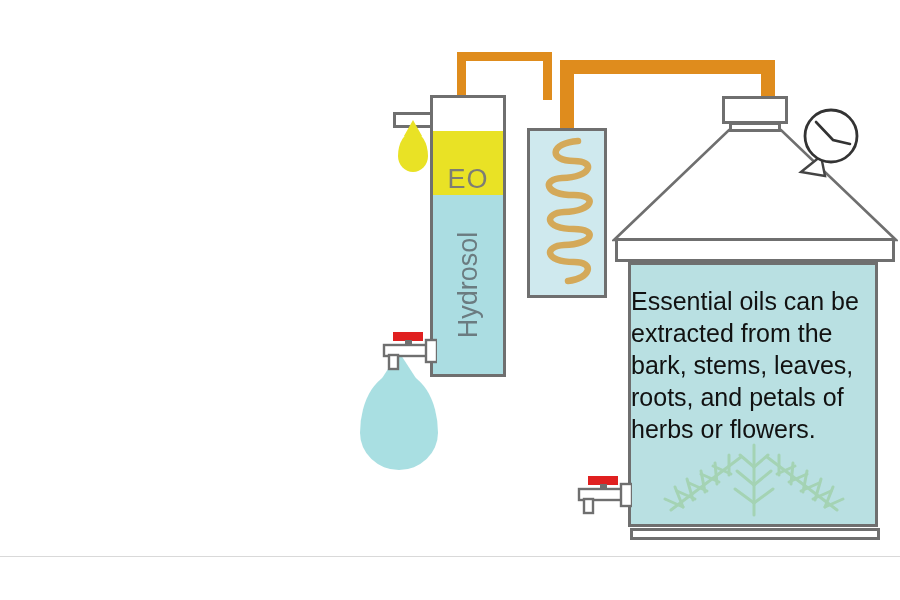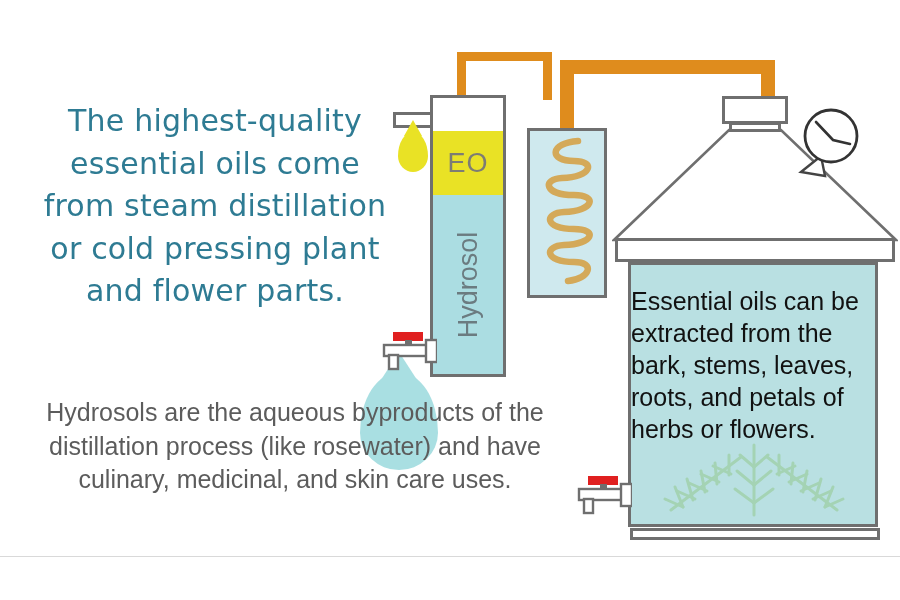--- a/index.html
+++ b/index.html
@@ -85,21 +85,21 @@
     height: 282px;
     z-index: 30;
   }
   #sep-eo {
     position: absolute;
     left: 0; top: 33px;
     width: 100%;
     height: 64px;
     background: #e9e225;
     display: flex;
-    align-items: center;
+    align-items: flex-end;
     justify-content: center;
   }
   #sep-eo .lbl {
     color: #7d7d74;
     font-size: 27px;
     font-family: "Liberation Sans", sans-serif;
     letter-spacing: 1px;
   }
   #sep-hydrosol {
     position: absolute;
@@ -235,25 +235,23 @@
     height: 1px;
     background: #d9d9d9;
     z-index: 5;
   }
 </style>
 </head>
 <body>
 
 <div id="canvas">
 
-  <div class="headline">The highest-quality essential oils come from steam distillation or cold pressing plant and flower parts.</div>
 
   <div class="hydrosol-drop"></div>
 
-  <div class="hydrosol-note">Hydrosols are the aqueous byproducts of the distillation process (like rosewater) and have culinary, medicinal, and skin care uses.</div>
 
   <div class="pipe" id="pipe-a-v1"></div>
   <div class="pipe" id="pipe-a-h"></div>
   <div class="pipe" id="pipe-a-v2"></div>
 
   <div class="pipe" id="pipe-b-v1"></div>
   <div class="pipe" id="pipe-b-h"></div>
   <div class="pipe" id="pipe-b-v2"></div>
 
   <div class="stroke" id="sep-spout"></div>

